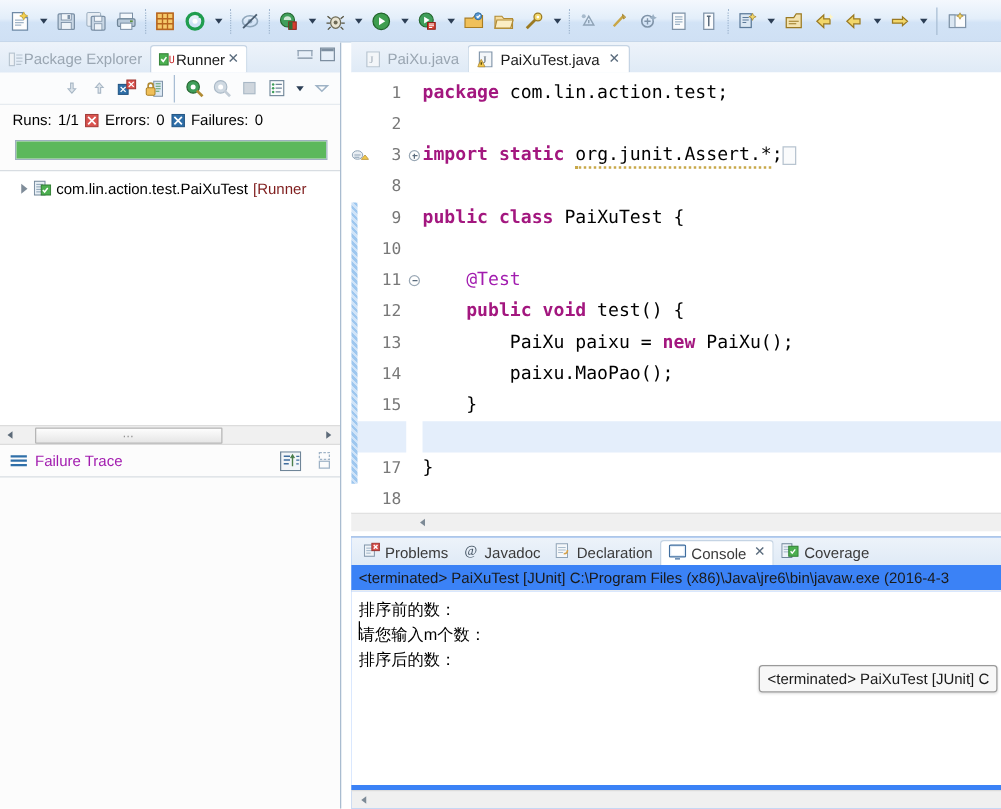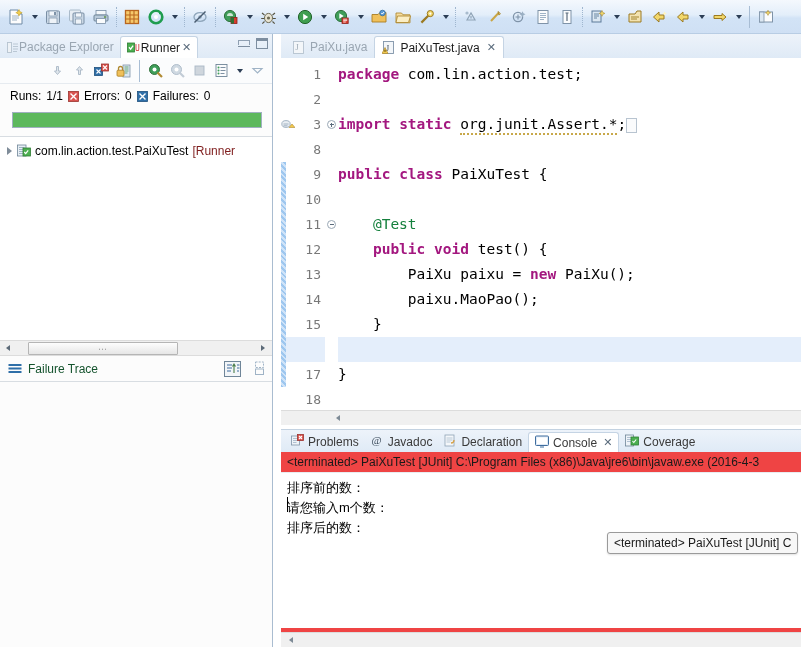--- a/index.html
+++ b/index.html
@@ -120,21 +120,21 @@
   }
   .progress-fill { height: 100%; width: 100%; }
 
   .junit-tree {
     border-top: 1px solid #d8dde2;
     height: 204px; background: #fff; overflow: hidden;
     padding-top: 4px;
   }
   .tree-row {
     display: flex; align-items: center; gap: 4px;
-    height: 19px; padding-left: 7px; font-size: 12px;
+    height: 19px; padding-left: 17px; font-size: 12px;
     color: #000; white-space: nowrap;
   }
   .tree-arrow {
     width: 0; height: 0; margin-right: 1px;
     border-top: 4px solid transparent;
     border-bottom: 4px solid transparent;
     border-left: 5px solid #7f8c99;
   }
   .tree-runner { color: #7f1d1d; }
 
@@ -155,21 +155,21 @@
     border: 1px solid #b5b5b5; border-radius: 1px;
     display: flex; align-items: center; justify-content: center;
     color: #8d8d8d; font-size: 9px; letter-spacing: 1px;
   }
 
   .failure-trace {
     height: 26px; display: flex; align-items: center;
     padding: 0 4px 0 8px; gap: 6px;
     border-bottom: 1px solid #d8dde2;
   }
-  .ft-label { font-size: 12px; color: #14532d; flex: 1; }
+  .ft-label { font-size: 12px; color: #a21caf; flex: 1; }
   .ft-btn { width: 20px; height: 20px; display:flex; align-items:center; justify-content:center;}
 
   
   .editor-area {
     position: absolute; left: 281px; top: 34px;
     width: 520px; height: 391px; background: #fff;
   }
   .editor-tabbar {
     height: 24px; display: flex; align-items: flex-end;
     background: linear-gradient(to bottom,#edf3fa,#dfeaf6);
@@ -205,21 +205,21 @@
   .code-lines {
     flex: 1; padding-top: 4px; position: relative;
     font-family: "DejaVu Sans Mono", monospace; font-size: 14.5px;
     color: #000; white-space: pre;
   }
   .ln { height: 25px; line-height: 25px; }
   .gln { height: 25px; line-height: 25px; padding-right: 4px; }
   .aln { height: 25px; line-height: 25px; }
   .fln { height: 25px; line-height: 25px; text-align: center; }
   .kw { color: #a3177f; font-weight: bold; }
-  .ann { color: #15803d; }
+  .ann { color: #a21caf; }
   .hl-line {
     position: absolute; left: 0; right: 0; height: 25px;
     background: #e4eefb;
   }
   .chg-bar {
     position: absolute; left: 0; width: 5px;
     background: repeating-linear-gradient(45deg,#9ec7ef,#9ec7ef 2px,#cfe3f8 2px,#cfe3f8 4px);
   }
   .fold-plus, .fold-minus {
     width: 9px; height: 9px; border: 1px solid #9aa8b5;
@@ -245,21 +245,21 @@
   }
   .editor-hscroll {
     height: 15px; background: #f0f0f0; border-top: 1px solid #dcdcdc;
     display: flex; align-items: center; padding-left: 55px;
   }
   .ehs-arrow { width:0;height:0;border-top:3.5px solid transparent;border-bottom:3.5px solid transparent;border-right:4px solid #7d8a96; }
 
   
   .console-area {
     position: absolute; left: 281px; top: 429px;
-    width: 520px; height: 218px; background: #ef4444;
+    width: 520px; height: 218px; background: #3b82f6;
     border-top: 1px solid #c3d2e1;
   }
   .console-tabbar {
     height: 22px; display: flex; align-items: flex-end;
     background: linear-gradient(to bottom,#edf3fa,#dfeaf6);
     padding-left: 4px;
   }
   .ctab {
     display: flex; align-items: center; gap: 4px;
     height: 20px; padding: 0 6px; font-size: 12px; color: #3a3a3a;

